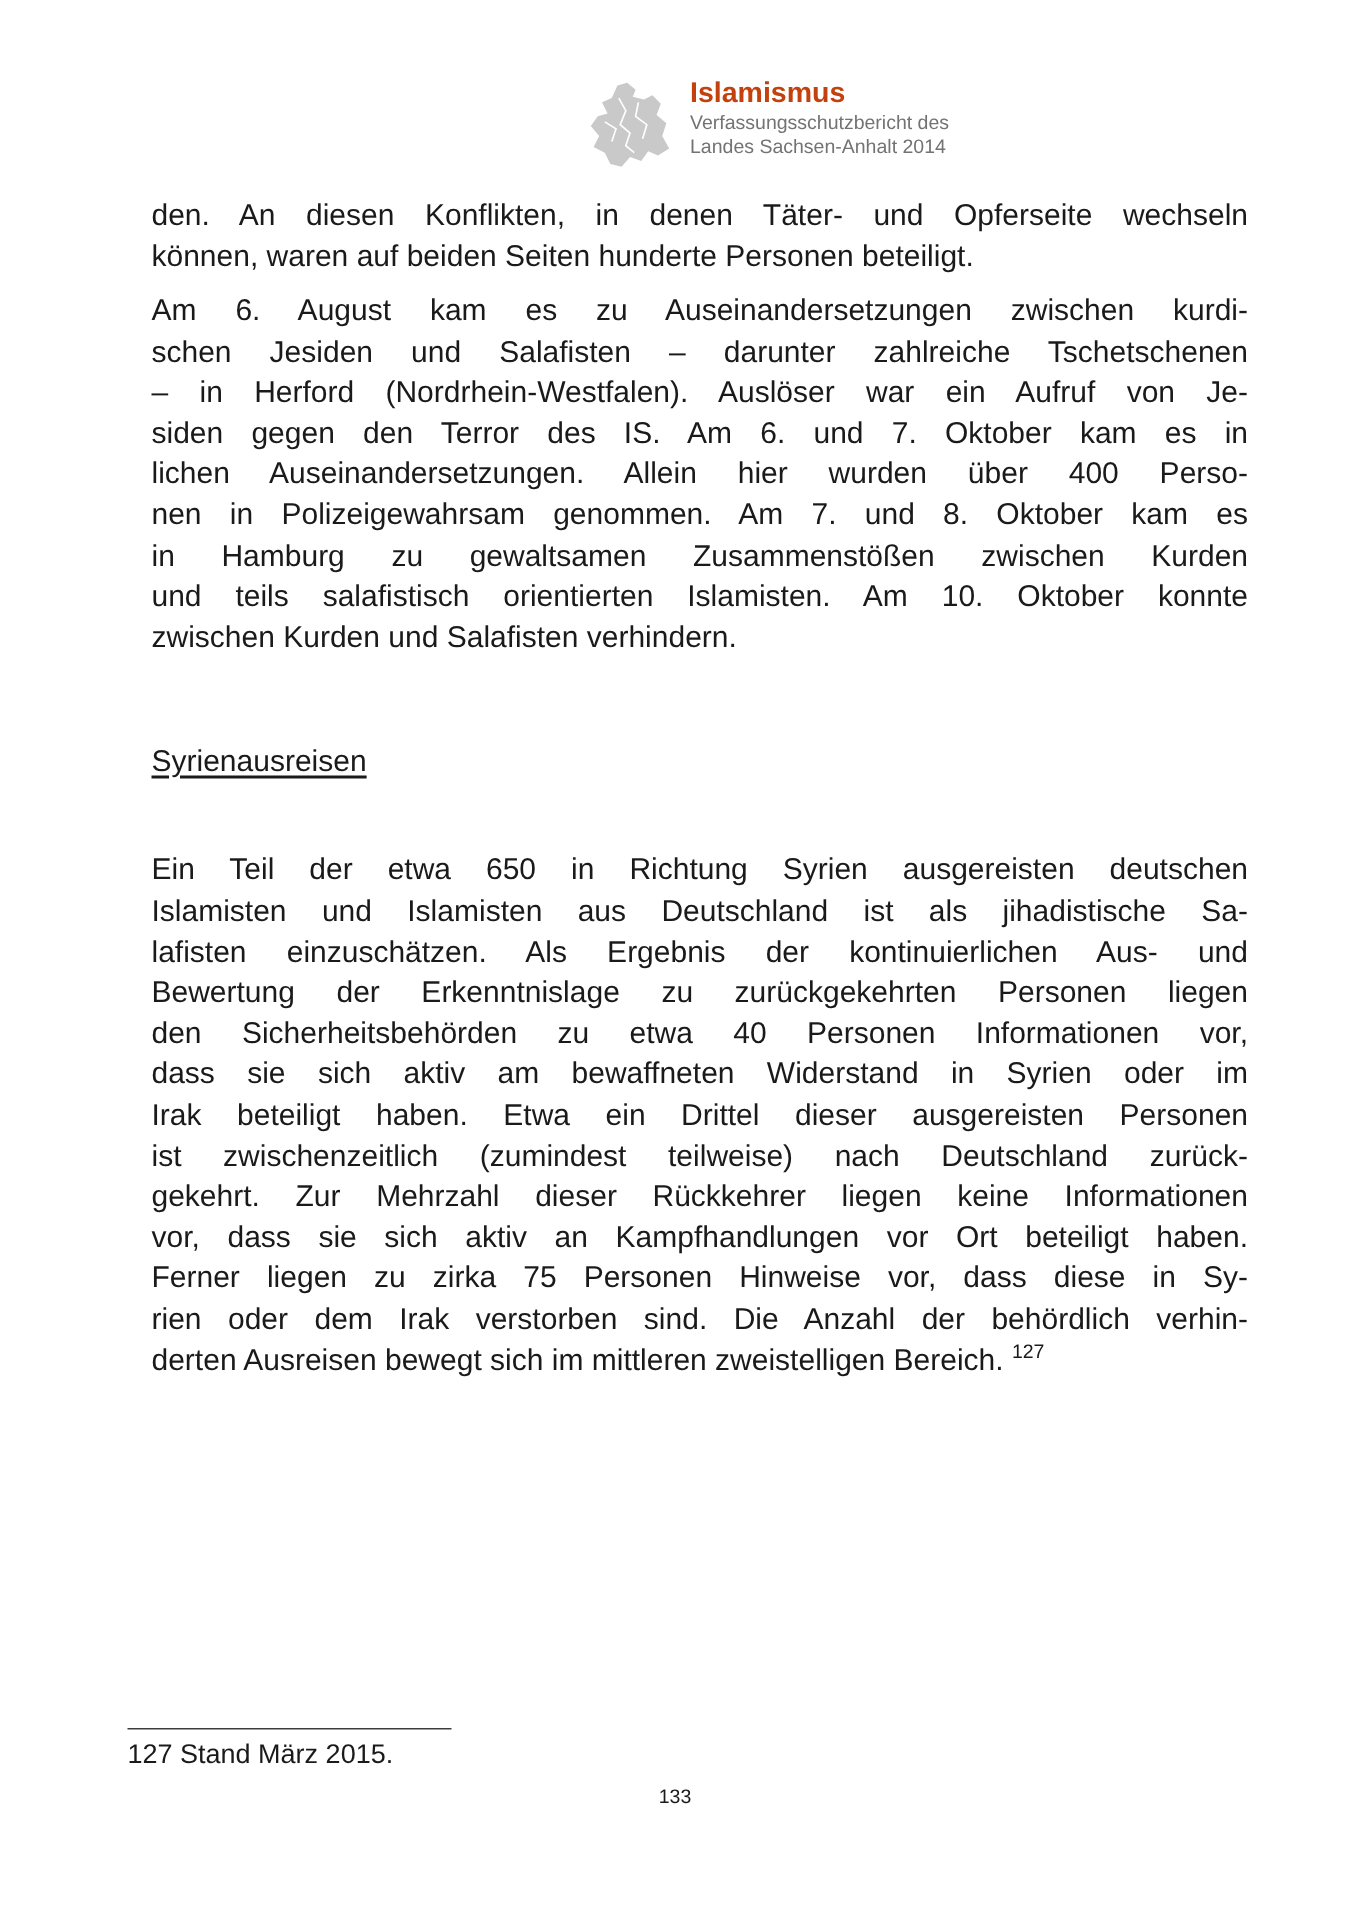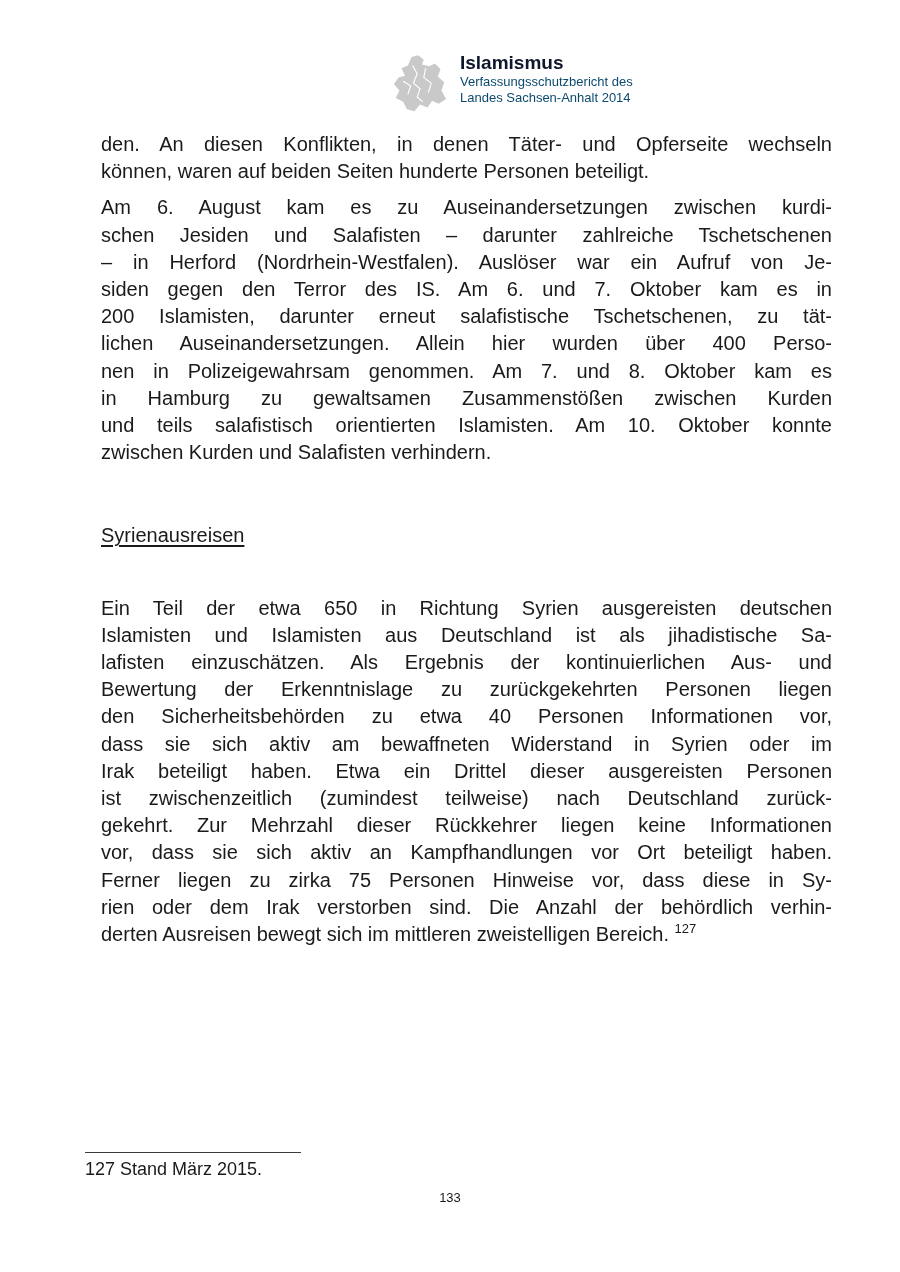--- a/index.html
+++ b/index.html
@@ -29,26 +29,26 @@
   .logo {
     width: 56px;
     height: 62px;
     flex: 0 0 auto;
     margin-top: 2px;
   }
   .header-text { display: flex; flex-direction: column; }
   .report-title {
     font-size: 19px;
     font-weight: bold;
-    color: #0f172a;
+    color: #c2410c;
     line-height: 22px;
   }
   .report-subtitle {
     font-size: 13px;
-    color: #0c4a6e;
+    color: #737373;
     line-height: 15.5px;
   }
 
   
   .body-text {
     position: absolute;
     top: 131px;
     left: 85px;
     width: 731px;
     font-size: 20px;
@@ -125,21 +125,20 @@
   <div class="body-text">
     <div class="para">
         <div class="tline">den. An diesen Konflikten, in denen Täter- und Opferseite wechseln</div>
         <div class="tline tline-last">können, waren auf beiden Seiten hunderte Personen beteiligt.</div>
       </div>
     <div class="para">
         <div class="tline">Am 6. August kam es zu Auseinandersetzungen zwischen kurdi-</div>
         <div class="tline">schen Jesiden und Salafisten – darunter zahlreiche Tschetschenen</div>
         <div class="tline">– in Herford (Nordrhein-Westfalen). Auslöser war ein Aufruf von Je-</div>
         <div class="tline">siden gegen den Terror des IS. Am 6. und 7. Oktober kam es in</div>
-        <div class="tline">200 Islamisten, darunter erneut salafistische Tschetschenen, zu tät-</div>
         <div class="tline">lichen Auseinandersetzungen. Allein hier wurden über 400 Perso-</div>
         <div class="tline">nen in Polizeigewahrsam genommen. Am 7. und 8. Oktober kam es</div>
         <div class="tline">in Hamburg zu gewaltsamen Zusammenstößen zwischen Kurden</div>
         <div class="tline">und teils salafistisch orientierten Islamisten. Am 10. Oktober konnte</div>
         <div class="tline tline-last">zwischen Kurden und Salafisten verhindern.</div>
       </div>
     <div class="section-heading">Syrienausreisen</div>
     <div class="para">
         <div class="tline">Ein Teil der etwa 650 in Richtung Syrien ausgereisten deutschen</div>
         <div class="tline">Islamisten und Islamisten aus Deutschland ist als jihadistische Sa-</div>

